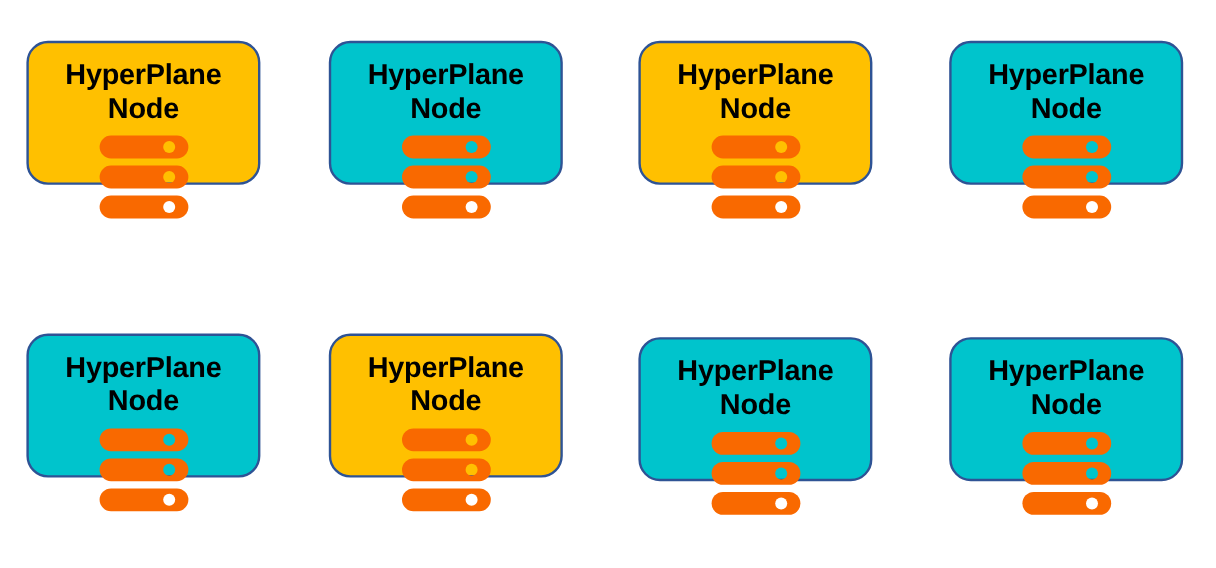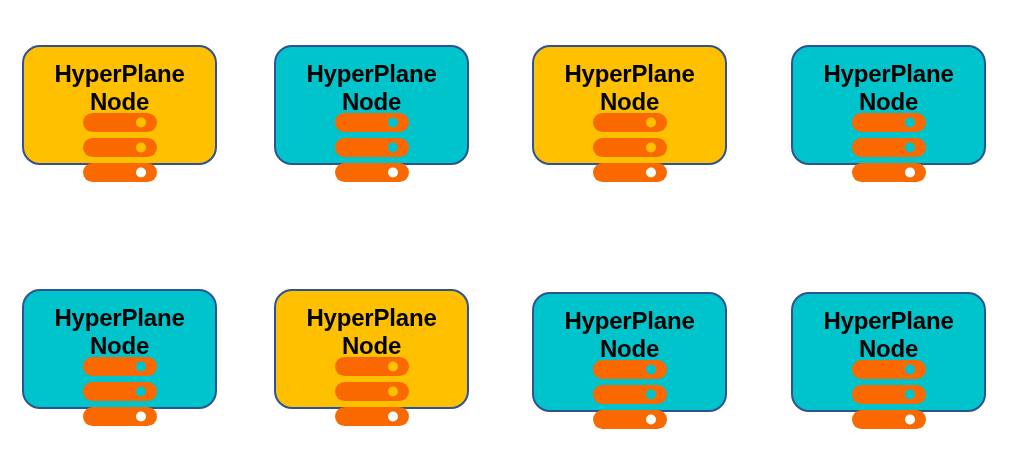--- a/index.html
+++ b/index.html
@@ -22,21 +22,21 @@
   }
 
   
   .node-group {
     position: absolute;
     width: 195px;
   }
 
   .node-card {
     position: absolute;
-    top: 12px;
+    top: 1px;
     left: 0;
     width: 195px;
     height: 120px;
     box-sizing: border-box;
     border: 2px solid #2e5395;
     border-radius: 18px;
     display: flex;
     align-items: flex-start;
     justify-content: center;
     padding-top: 13px;

